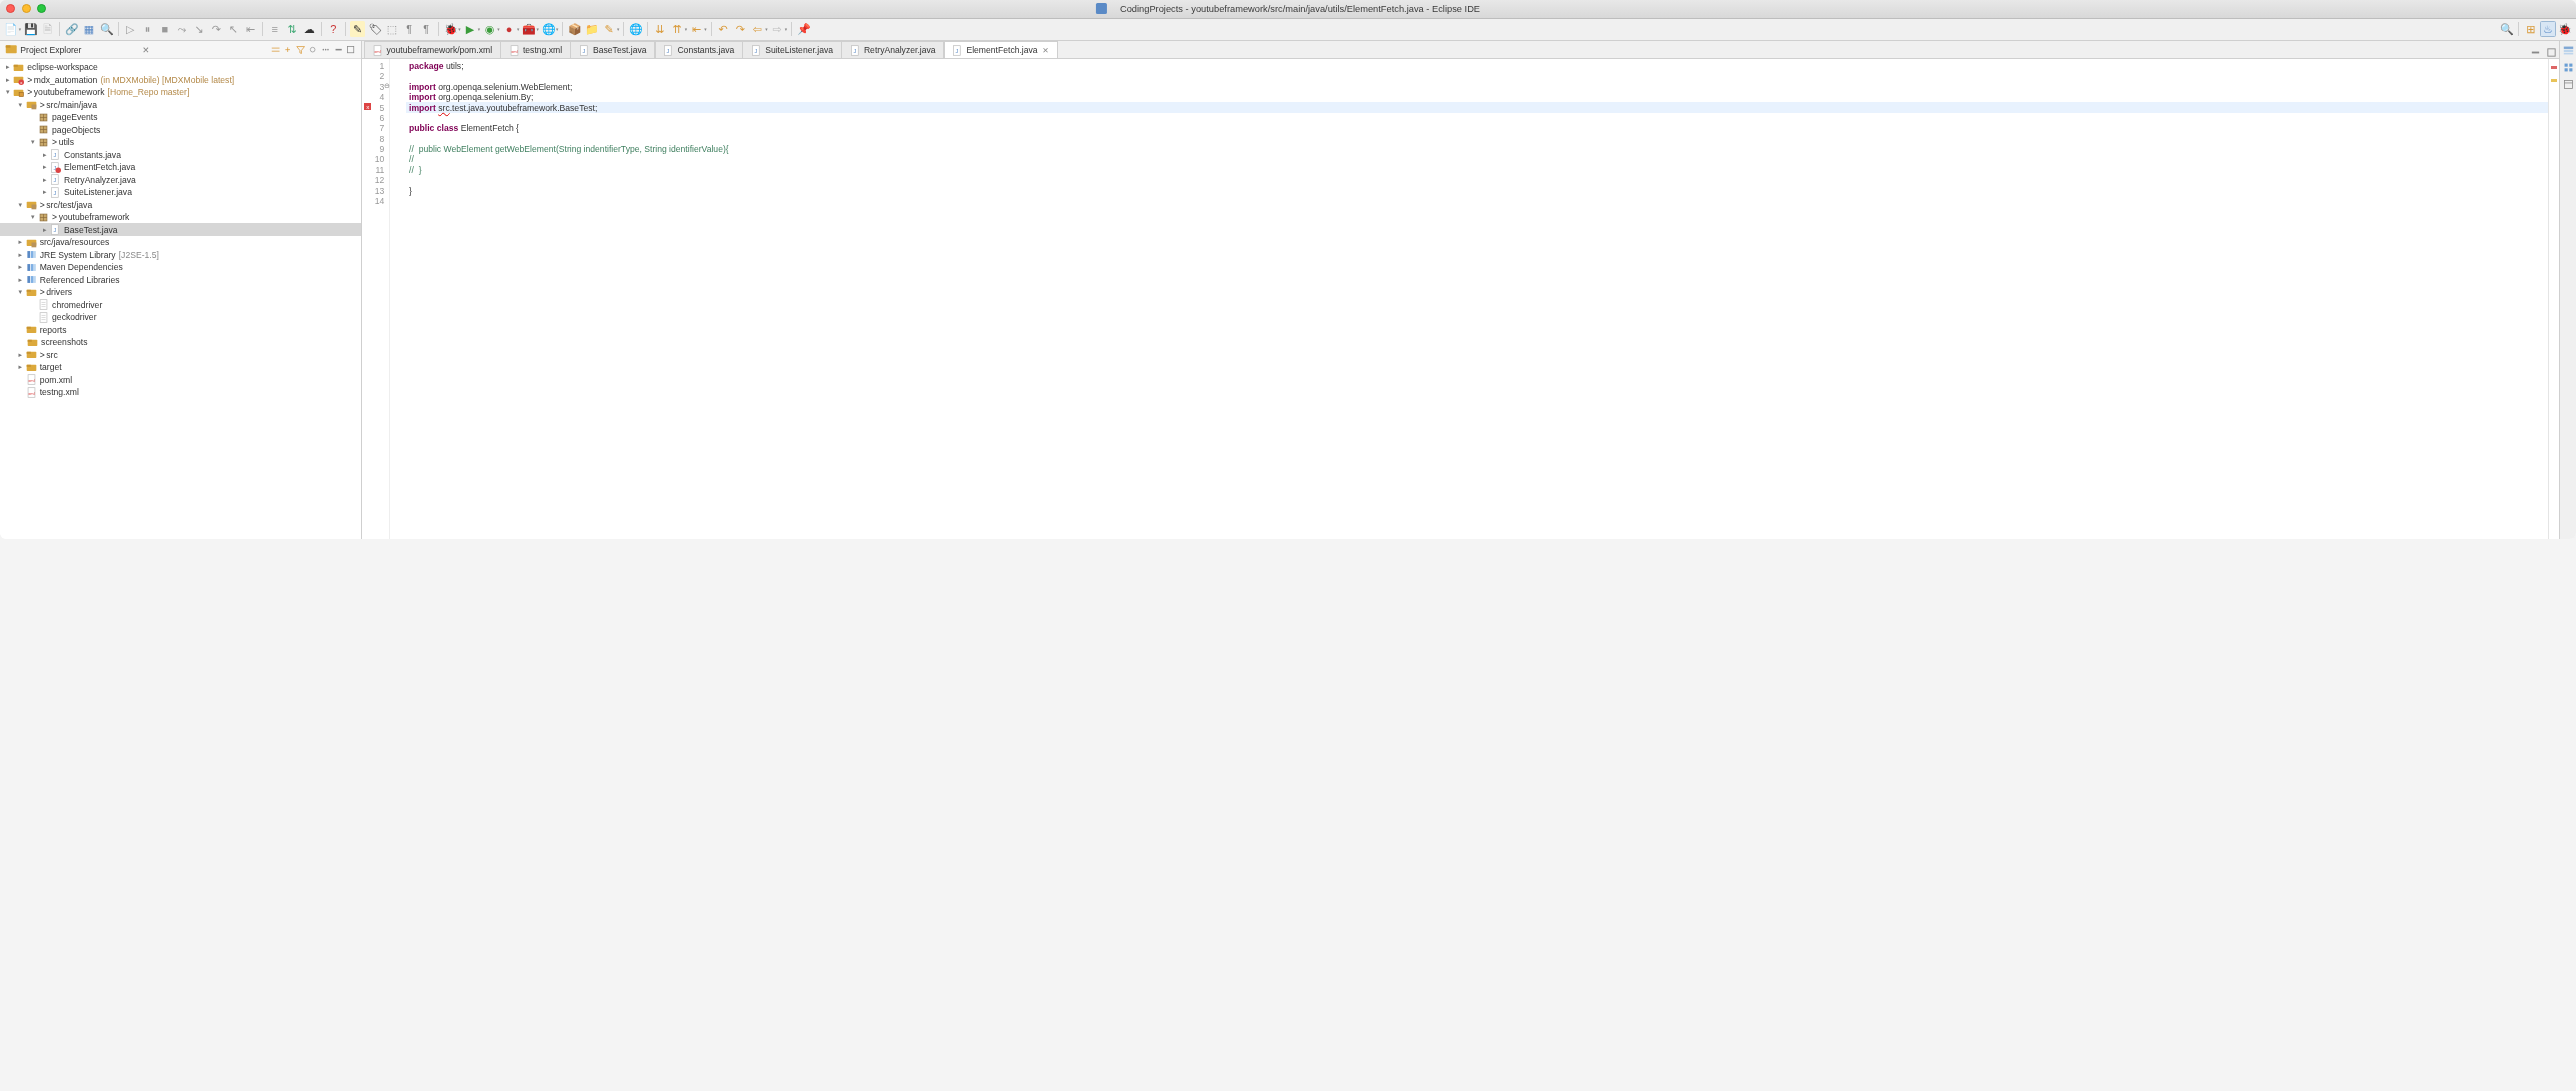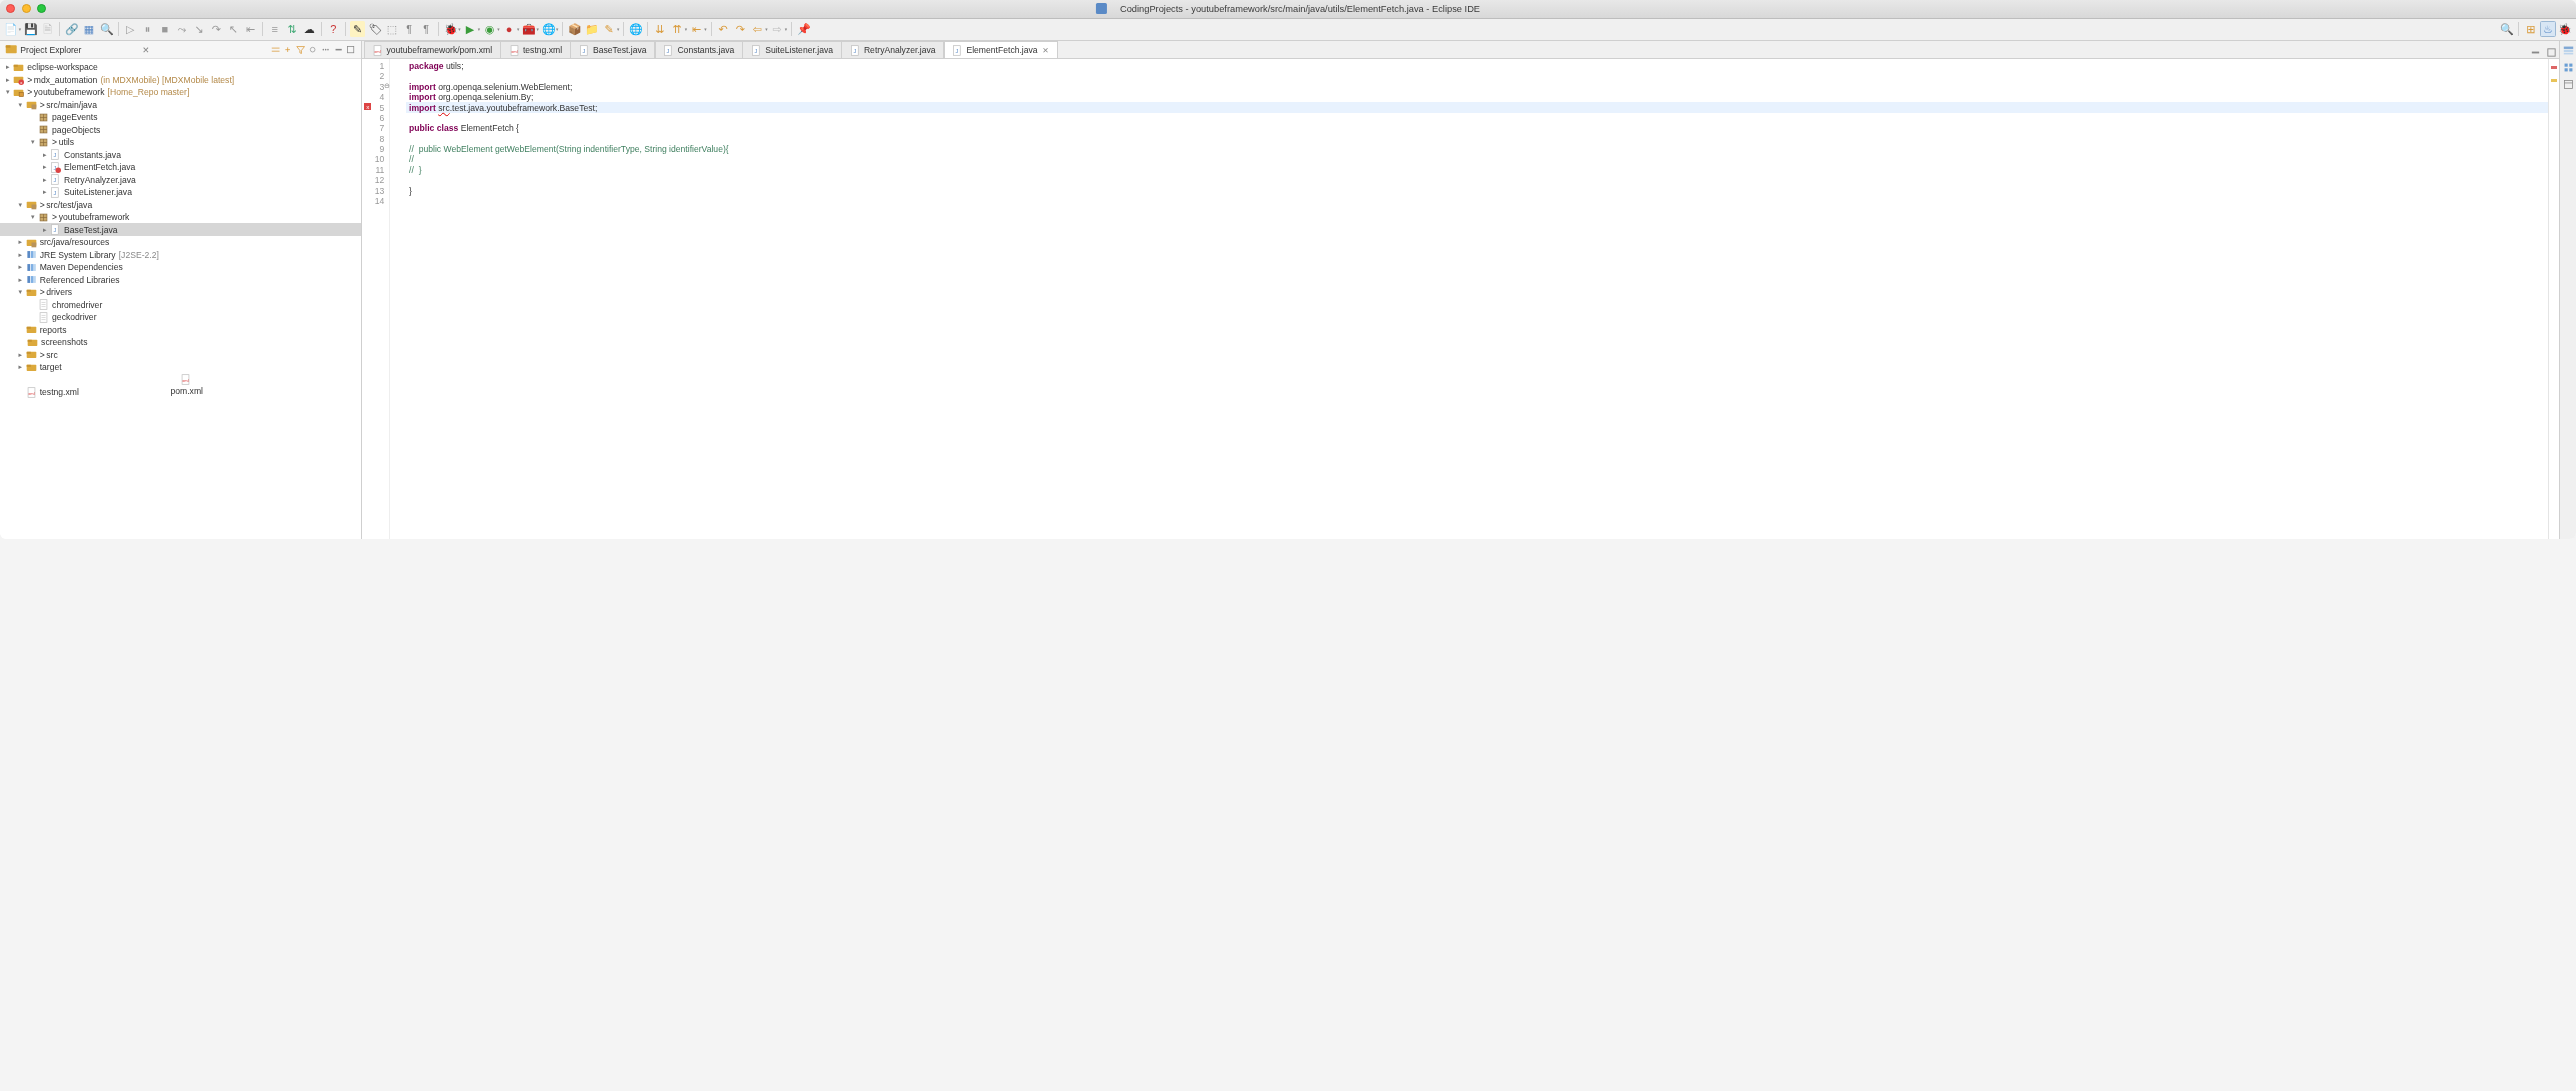--- a/index.html
+++ b/index.html
@@ -473,21 +473,21 @@
           <div class="trow" style="padding-left: 15.6px;">
             <span class="twist">▸</span>
             <span class="ic">
               <svg viewBox="0 0 16 16">
                 <rect x="2" y="3" width="4" height="10" fill="#5a8ac6"></rect>
                 <rect x="7" y="3" width="4" height="10" fill="#7fb0e4"></rect>
                 <rect x="12" y="3" width="2" height="10" fill="#a8cbec"></rect>
               </svg>
             </span>
             <span class="lbl">JRE System Library</span>
-            <span class="ann2">[J2SE-2.2]</span>
+            <span class="ann2">[J2SE-1.5]</span>
           </div>
           <div class="trow" style="padding-left: 15.6px;">
             <span class="twist">▸</span>
             <span class="ic">
               <svg viewBox="0 0 16 16">
                 <rect x="2" y="3" width="4" height="10" fill="#5a8ac6"></rect>
                 <rect x="7" y="3" width="4" height="10" fill="#7fb0e4"></rect>
                 <rect x="12" y="3" width="2" height="10" fill="#a8cbec"></rect>
               </svg>
             </span>
@@ -569,21 +569,21 @@
           <div class="trow" style="padding-left: 15.6px;">
             <span class="twist">▸</span>
             <span class="ic">
               <svg viewBox="0 0 16 16">
                 <rect x="1" y="4" width="14" height="9" rx="1" fill="#dca93c"></rect>
                 <rect x="1" y="4" width="6" height="3" fill="#c8932e"></rect>
               </svg>
             </span>
             <span class="lbl">target</span>
           </div>
-          <div class="trow" style="padding-left: 15.6px; flex-direction: column;">
+          <div class="trow" style="padding-left: 15.6px;">
             <span class="twist"></span>
             <span class="ic">
               <svg viewBox="0 0 16 16" style="font-size:11px">
                 <rect x="3" y="1" width="10" height="14" fill="#fff" stroke="#bbb"></rect>
                 <text x="8" y="11" font-size="6" fill="#d44" text-anchor="middle">xml</text>
               </svg>
             </span>
             <span class="lbl">pom.xml</span>
           </div>
           <div class="trow" style="padding-left: 15.6px;">

